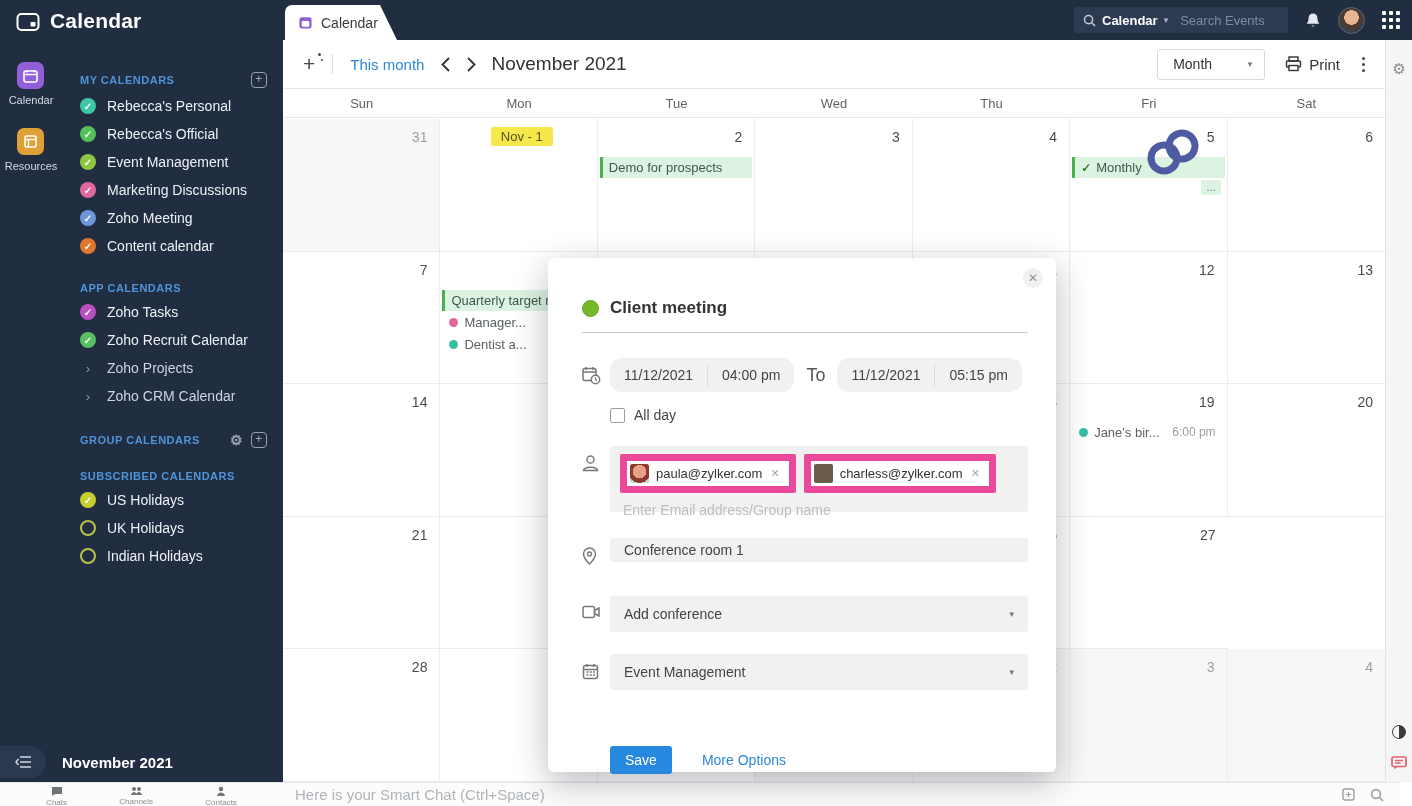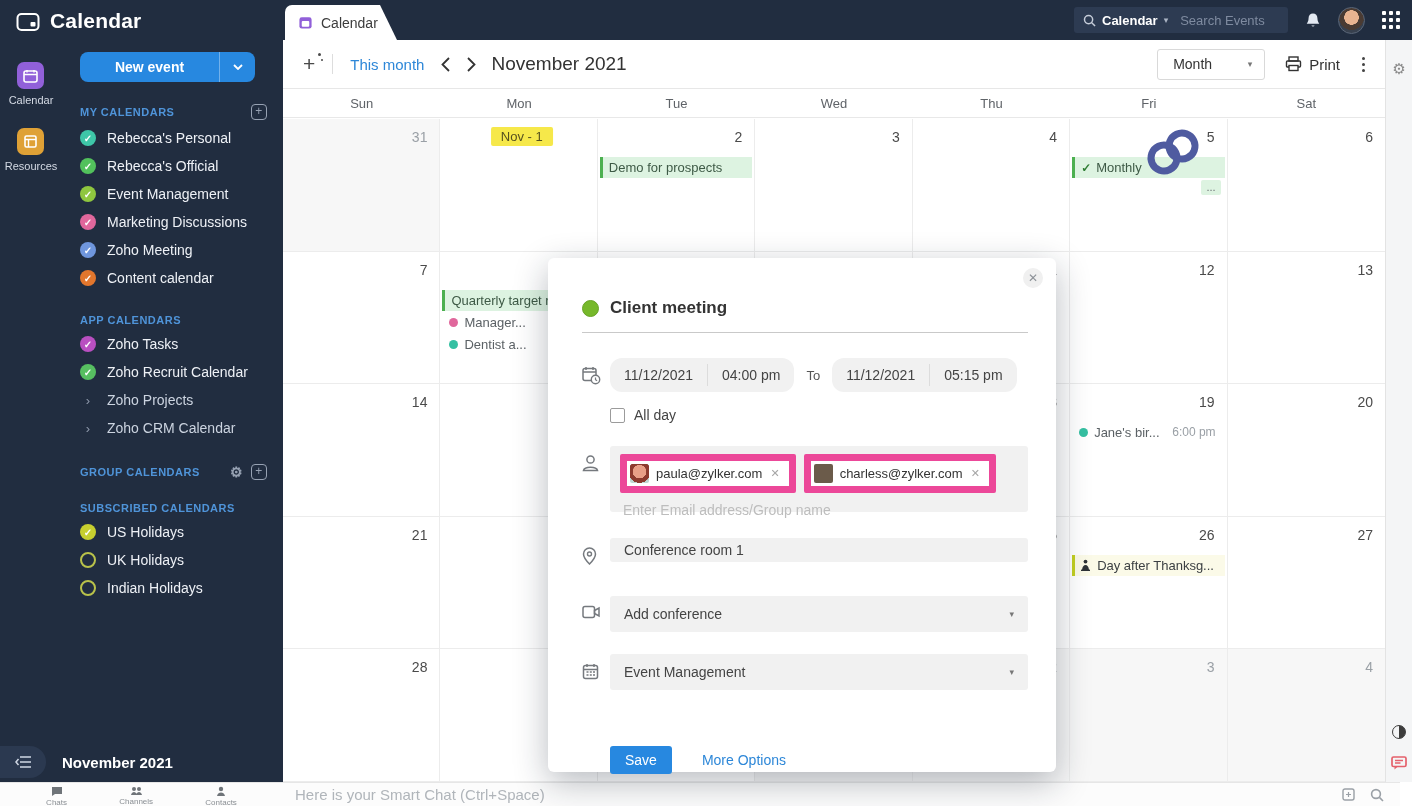--- a/index.html
+++ b/index.html
@@ -123,21 +123,21 @@
   .modal-close { position:absolute; top:10px; right:13px; width:20px; height:20px; border-radius:50%; background:#f0f0f0; color:#8d9298; font-size:12px; line-height:20px; text-align:center; cursor:pointer; }
   .m-title-row { position:absolute; left:34px; right:28px; top:40px; display:flex; align-items:center; gap:11px; padding-bottom:14px; border-bottom:1px solid #c9c9c9; }
   .m-dot { width:17px; height:17px; border-radius:50%; background:#76b82a; border:1px solid #68a326; cursor:pointer; }
   .m-title { font-size:17px; font-weight:700; color:#333; }
   .m-icon { position:absolute; left:34px; color:#75797e; display:flex; }
   .m-field { position:absolute; left:62px; right:28px; background:#f1f1f1; border-radius:3px; }
   .m-row-date { top:100px; height:34px; display:flex; align-items:center; background:transparent !important; }
   .dt-group { display:flex; align-items:stretch; height:34px; background:#f1f1f1; border-radius:12px; overflow:hidden; }
   .dt-box { display:flex; align-items:center; padding:0 14px; font-size:14px; color:#444; cursor:pointer; }
   .dt-sep { width:1px; background:#dcdcdc; margin:6px 0; }
-  .to-label { font-size:13px; color:#555; margin:0 12px; }
+  .to-label { font-size:18px; color:#555; margin:0 12px; }
   .m-allday { position:absolute; left:62px; top:149px; display:flex; align-items:center; gap:9px; font-size:14px; color:#444; cursor:pointer; }
   .m-allday .cb { width:15px; height:15px; border:1.5px solid #9b9b9b; border-radius:2px; background:#fff; }
   .m-attendees { top:188px; height:66px; padding:8px 10px; cursor:text; }
   .chips { display:flex; gap:8px; }
   .chip { display:flex; align-items:center; gap:7px; background:#fff; border:7px solid #ec4899; border-radius:2px; padding:3px 8px 3px 3px; font-size:13px; color:#333; cursor:default; }
   .chip-av { width:19px; height:19px; border-radius:2px; }
   .chip-av.av0 { background:radial-gradient(circle at 50% 40%, #e8a087 0 45%, #8c3b2e 46% 75%, #bfd8d2 76%); }
   .chip-av.av1 { background:radial-gradient(circle at 50% 42%, #9a8succeeding 0, #8d7b63 0 45%, #4a4036 46%); background-color:#6b5b4a; }
   .chip-x { color:#a6a6a6; font-size:11px; cursor:pointer; padding:0 1px; }
   .att-placeholder { margin-top:9px; font-size:14px; color:#bdbdbd; padding-left:3px; }
@@ -227,28 +227,20 @@
             <div class="rail-icon" style="background: rgb(223, 161, 54);">
               <svg width="13" height="13" viewBox="0 0 13 13">
                 <rect x="1" y="1" width="11" height="11" rx="1.5" fill="none" stroke="#fff" stroke-width="1.6"></rect>
                 <path d="M1 4.5h11M4.5 4.5V12" stroke="#fff" stroke-width="1.4"></path>
               </svg>
             </div>
             <div class="rail-label">Resources</div>
           </div>
         </div>
       <div class="side-content">
-        <div class="new-event-btn">
-          <span class="neb-label">New event</span>
-          <span class="neb-caret">
-            <svg width="10" height="6" viewBox="0 0 10 6">
-                <path d="M1 1l4 4 4-4" fill="none" stroke="#fff" stroke-width="1.8"></path>
-              </svg>
-          </span>
-        </div>
         <div>
             <div class="section-head">
               <div style="flex: 0 0 auto;">MY CALENDARS</div>
               <div class="sp"></div>
               <div class="plusbox">+</div>
             </div>
             <div class="cal-item">
               <div class="cal-dot" style="background: rgb(62, 198, 168);">✓</div>
               <div>Rebecca's Personal</div>
             </div>
@@ -479,35 +471,20 @@
             <div class="day-num">22</div>
           </div>
           <div class="cell">
             <div class="day-num">23</div>
           </div>
           <div class="cell">
             <div class="day-num">24</div>
           </div>
           <div class="cell">
             <div class="day-num">25</div>
-          </div>
-          <div class="cell">
-            <div class="day-num">26</div>
-            <div class="events">
-              <div class="ev-holiday">
-                <div style="display: flex;">
-                  <svg width="11" height="12" viewBox="0 0 11 12">
-                    <circle cx="5.5" cy="2.6" r="1.9" fill="#2e3338"></circle>
-                    <path d="M2 11c.3-3.4 1.8-5 3.5-5S8.7 7.6 9 11z" fill="#2e3338"></path>
-                    <path d="M1 11.3h9" stroke="#2e3338" stroke-width="1.4"></path>
-                  </svg>
-                </div>
-                <div>Day after Thanksg...</div>
-              </div>
-            </div>
           </div>
           <div class="cell">
             <div class="day-num">27</div>
           </div>
         </div>
         <div class="week">
           <div class="cell">
             <div class="day-num">28</div>
           </div>
           <div class="cell">

